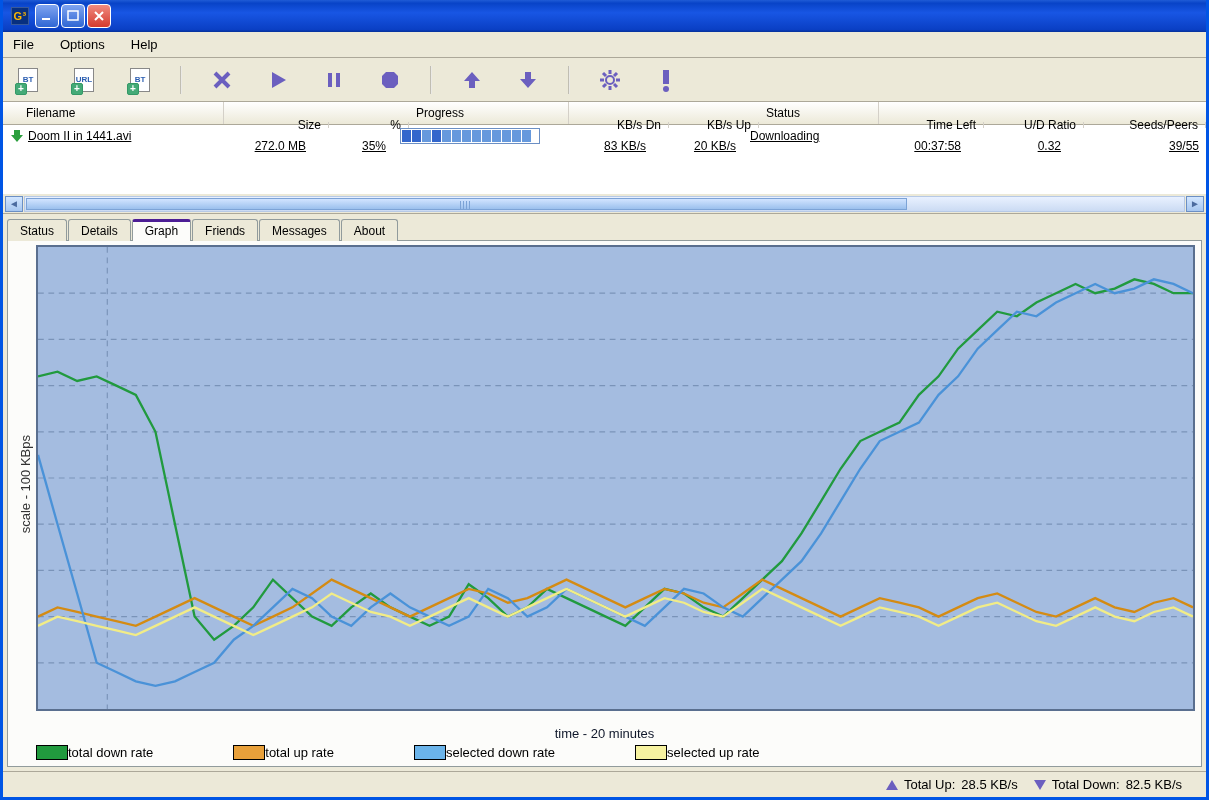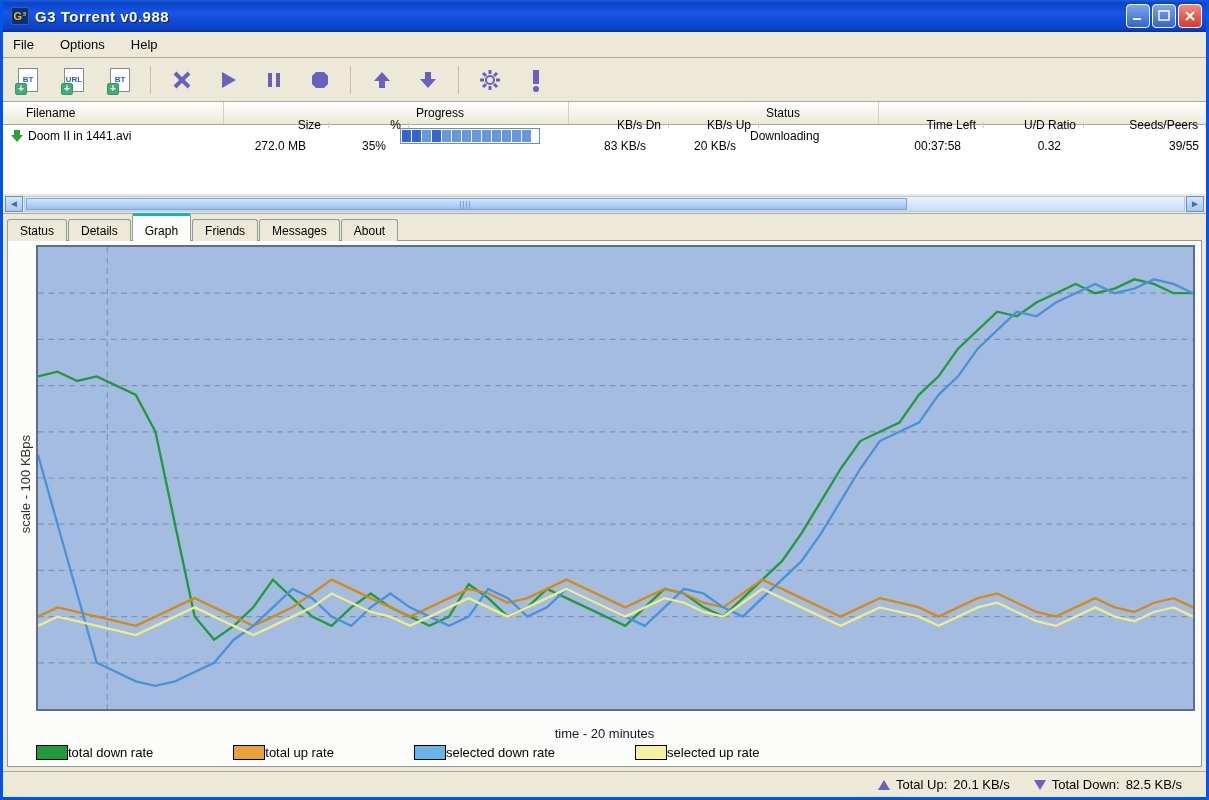--- a/index.html
+++ b/index.html
@@ -8,67 +8,66 @@
 .titlebar { height:32px; background: linear-gradient(to bottom,#1f5bd6 0%,#0843c7 10%,#1856e4 40%,#0a3fc4 92%,#063199 100%); display:flex; align-items:center; padding:0 4px 0 8px; color:#fff; font-weight:bold; font-size:15px; letter-spacing:0.5px; }
 .titlebar-icon { width:18px; height:18px; background:#083080; border:1px solid #fff3; margin-right:6px; display:flex; align-items:center; justify-content:center; font-weight:bold; font-size:11px; color:#ffb800; }
 .titlebar-text { flex:1; text-shadow:1px 1px 1px #0008; }
 .win-controls { display:flex; gap:2px; }
 .win-btn { width:24px; height:24px; border:1px solid #fff; border-radius:4px; display:flex; align-items:center; justify-content:center; cursor:pointer; }
 .win-btn.min, .win-btn.max { background:linear-gradient(to bottom,#7fa4f0,#2f66d4); }
 .win-btn.close { background:linear-gradient(to bottom,#f08b7f,#d43a2f); }
 .win-btn svg { width:12px; height:12px; }
 .menubar { height:26px; background:#ece9d8; border-bottom:1px solid #aca899; display:flex; align-items:center; padding:0 4px; gap:14px; }
 .menubar span { cursor:pointer; padding:2px 6px; font-size:13px; }
-.toolbar { height:44px; background:#ece9d8; border-bottom:1px solid #aca899; display:flex; align-items:center; padding:0 6px; gap:8px; }
+.toolbar { height:44px; background:#ece9d8; border-bottom:1px solid #aca899; display:flex; align-items:center; padding:0 6px; gap:18px; }
 .tbtn { width:38px; height:34px; display:flex; align-items:center; justify-content:center; cursor:pointer; border:1px solid transparent; }
 .tsep { width:2px; height:28px; background:linear-gradient(to right,#aca899,#fff); margin:0 3px; }
 .doc-icon { width:20px; height:24px; border:1px solid #888; background:#fff; position:relative; display:flex; align-items:center; justify-content:center; font-size:8px; font-weight:bold; color:#2a5db0; }
 .doc-icon::after { content:"+"; position:absolute; bottom:-4px; left:-4px; width:10px; height:10px; background:#4a7; color:#fff; font-size:10px; line-height:9px; text-align:center; border:1px solid #396; border-radius:2px; }
 .list-header { display:flex; height:23px; background:linear-gradient(to bottom,#fff,#ece9d8); border-bottom:1px solid #aca899;padding-left:16px; }
 .list-header .col { border-right:1px solid #d4d0c8; padding:3px 7px; display:flex; align-items:center; font-size:12px; cursor:pointer; }
-.list-row { display:flex; height:22px; align-items:center; background:#fff; font-size:12px; }
+.list-row { display:flex; height:22px; align-items:center; background:#fff; font-size:12px;text-decoration:underline; }
 .list-row .col { padding:2px 7px; display:flex; align-items:center; white-space:nowrap; }
 .col.right { justify-content:flex-end;margin-top:20px; }
 .list-area { background:#fff; flex:0 0 auto; border-bottom:1px solid #aca899; }
 .list-body { height:68px; background:#fff; }
 .progress-bar { width:140px; height:16px; border:1px solid #6b8fc4; background:#fff; display:flex; gap:1px; padding:1px; }
 .progress-bar .chunk { width:9px; background:#6699dd; }
 .progress-bar .chunk.dark { background:#3366cc; }
 .dl-icon { width:14px; height:14px; margin-right:4px; }
 .hscroll { height:20px; background:#ece9d8; border-top:1px solid #fff; display:flex; align-items:center; padding:0 2px; }
 .sc-btn { width:18px; height:16px; background:linear-gradient(to bottom,#d2e6ff,#a7c7f0); border:1px solid #6b8fc4; display:flex; align-items:center; justify-content:center; cursor:pointer; font-size:10px; color:#4b6b9f; }
 .sc-track { flex:1; height:16px; background:linear-gradient(to bottom,#e9f1ff,#cbdbf3); border:1px solid #b6c9e6; margin:0 1px; position:relative; }
 .sc-thumb { position:absolute; left:1px; top:1px; height:12px; width:76%; background:linear-gradient(to bottom,#d2e4ff,#9bc0ed); border:1px solid #7ca3d6; }
 .sc-thumb::after { content:""; position:absolute; left:50%; top:2px; width:12px; height:8px; transform:translateX(-50%); background:repeating-linear-gradient(to right,#7ca3d6 0 1px,transparent 1px 3px); }
 .tabs-container { display:flex; align-items:flex-end; height:26px; background:#ece9d8; padding:0 4px; gap:1px; }
 .tab { padding:4px 12px 3px; border:1px solid #919b9c; border-bottom:none; background:#ece9d8; font-size:12px; border-radius:3px 3px 0 0; cursor:pointer; position:relative; top:1px; }
-.tab.active { background:#fcfcfa; border-top:3px solid #14b8a6; padding-top:8px; z-index:2; }
+.tab.active { background:#fcfcfa; border-top:3px solid #4c1d95; padding-top:2px; z-index:2; }
 .tab-content { flex:1; background:#fcfcfa; border:1px solid #919b9c; margin:0 4px 4px; display:flex; flex-direction:column; padding:4px 6px 0; overflow:hidden; }
 .graph-wrap { flex:1; display:flex; }
 .ylabel { width:22px; display:flex; align-items:center; justify-content:center; }
 .ylabel span { writing-mode:vertical-rl; transform:rotate(180deg); font-size:13px; color:#333; }
 .graph-area { flex:1; position:relative; }
 .graph-canvas { position:absolute; inset:0; border:2px solid #5a6f8f; background:#a4bce0; }
 .xlabel { text-align:center; font-size:13px; color:#0f172a; padding:2px 0 4px; }
 .legend { display:flex; gap:80px; padding:0 2px 6px 22px; font-size:13px; align-items:center; }
 .legend-item { display:flex; align-items:center; gap:0; }
 .swatch { width:32px; height:15px; border:1px solid #000; }
-.statusbar { height:26px; border-top:1px solid #aca899; background:#ece9d8; display:flex; align-items:center; justify-content:flex-end; gap:24px; padding:0 24px; font-size:13px; }
+.statusbar { height:26px; border-top:1px solid #aca899; background:#ece9d8; display:flex; align-items:center; justify-content:flex-end; gap:16px; padding:0 24px; font-size:13px; }
 .statusbar .sitem { display:flex; align-items:center; gap:6px; }
 .arrow { width:0; height:0; border-left:6px solid transparent; border-right:6px solid transparent; }
 .arrow.up { border-bottom:10px solid #6b5fbf; }
 .arrow.down { border-top:10px solid #6b5fbf; }
 </style>
 </head>
 <body>
 
 <div class="window-border">
   <div class="titlebar">
     <div class="titlebar-icon">G³</div>
-    <span class="titlebar-text">G3 Torrent v0.988</span>
     <div class="win-controls">
       <div class="win-btn min">
           <svg viewBox="0 0 12 12">
             <rect x="1" y="8" width="8" height="2" fill="#fff"></rect>
           </svg>
         </div>
       <div class="win-btn max">
           <svg viewBox="0 0 12 12">
             <rect x="1" y="1" width="10" height="9" fill="none" stroke="#fff" stroke-width="1.5"></rect>
           </svg>
@@ -262,21 +261,21 @@
           <div class="swatch" style="background:#f6f2a0"></div>
           <span>selected up rate</span>
         </div>
     </div>
   </div>
 
   <div class="statusbar">
     <div class="sitem">
       <div class="arrow up"></div>
       <span>Total Up:</span>
-      <span>20.1 KB/s</span>
+      <span>28.5 KB/s</span>
     </div>
     <div class="sitem">
       <div class="arrow down"></div>
       <span>Total Down:</span>
       <span>82.5 KB/s</span>
     </div>
   </div>
 </div>
 
 </body></html>

